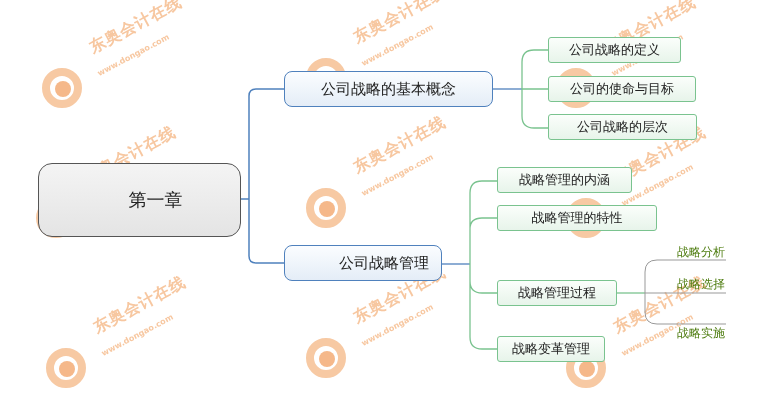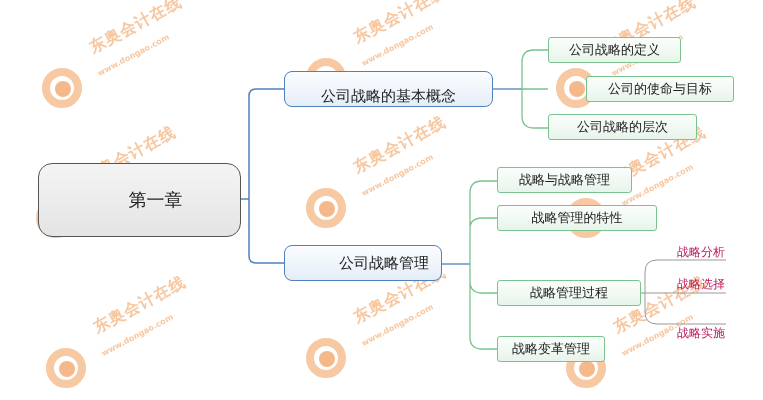--- a/index.html
+++ b/index.html
@@ -7,21 +7,21 @@
   .wm{position:absolute;width:160px;height:110px;pointer-events:none;}
   .wm .ring{position:absolute;left:6px;top:58px;width:40px;height:40px;border-radius:50%;border:8px solid #f7c9a3;box-sizing:border-box;}
   .wm .dot{position:absolute;left:19px;top:71px;width:16px;height:16px;border-radius:50%;background:#f5b88a;}
   .wm .t1{position:absolute;left:50px;top:30px;transform:rotate(-28deg);transform-origin:left top;color:#f7c7a0;font-weight:bold;font-size:16px;white-space:nowrap;letter-spacing:1px;}
   .wm .t2{position:absolute;left:60px;top:60px;transform:rotate(-28deg);transform-origin:left top;color:#f7c7a0;font-weight:bold;font-size:8px;white-space:nowrap;}
   svg.lines{position:absolute;left:0;top:0;}
   .node{position:absolute;box-sizing:border-box;display:flex;align-items:center;justify-content:center;text-align:center;color:#222;white-space:nowrap;}
   .root{left:38px;top:163px;width:203px;height:74px;border:1.5px solid #555;border-radius:14px;background:linear-gradient(#f4f4f4,#e4e4e4);font-size:18px;line-height:24px;flex-direction:column;padding-left:32px;}
   .l1{height:36px;border:1.5px solid #4f81bd;border-radius:8px;background:linear-gradient(#fbfdff,#e4edf7);font-size:15px;}
   .l2{height:26px;border:1.3px solid #7ac38f;border-radius:3px;background:linear-gradient(#fbfefb,#e7f4ea);font-size:13px;}
-  .leaf{position:absolute;font-size:12px;color:#be185d;text-align:right;white-space:nowrap;}
+  .leaf{position:absolute;font-size:12px;color:#4d7c0f;text-align:right;white-space:nowrap;}
 </style>
 </head>
 <body>
 
 <div class="wm" style="left:36px;top:10px;">
     <div class="ring"></div>
     <div class="dot"></div>
     <div class="t1">东奥会计在线</div>
     <div class="t2">www.dongao.com</div>
   </div>
@@ -85,44 +85,44 @@
   <path d="M470 264 V193 Q470 181 482 181 H497 M470 264 V229 Q470 218 482 218 H497 M470 264 V281 Q470 293 482 293 H497 M470 264 V337 Q470 349 482 349 H497" fill="none" stroke="#7ac38f" stroke-width="1.3"></path>
 
   <path d="M617 293 H645" fill="none" stroke="#7ac38f" stroke-width="1.3"></path>
   <path d="M645 293 V272 Q645 260 657 260 H726 M645 293 H726 M645 293 V312 Q645 324 657 324 H726" fill="none" stroke="#999" stroke-width="1"></path>
 </svg>
 
 <div class="node root">
   <span>第一章</span>
 </div>
 
-<div class="node l1" style="left:284px;top:71px;width:209px;align-items:flex-end;">
+<div class="node l1" style="left:284px;top:71px;width:209px;">
   <span>公司战略的基本概念</span>
 </div>
 <div class="node l1" style="left:284px;top:245px;width:158px;padding-left:42px;">
   <span>公司战略管理</span>
 </div>
 
 <div class="node l2" style="left:548px;top:37px;width:133px;">
     <span>公司战略的定义</span>
   </div>
-<div class="node l2" style="left:548px;top:76px;width:148px;margin-left:38px;">
+<div class="node l2" style="left:548px;top:76px;width:148px;">
     <span>公司的使命与目标</span>
   </div>
 <div class="node l2" style="left:548px;top:114px;width:149px;">
     <span>公司战略的层次</span>
   </div>
 
 <div class="node l2" style="left:497px;top:167px;width:135px;">
-    <span>战略与战略管理</span>
+    <span>战略管理的内涵</span>
   </div>
 <div class="node l2" style="left:497px;top:205px;width:160px;">
     <span>战略管理的特性</span>
   </div>
-<div class="node l2" style="left:497px;top:280px;width:144px;">
+<div class="node l2" style="left:497px;top:280px;width:120px;">
     <span>战略管理过程</span>
   </div>
 <div class="node l2" style="left:497px;top:336px;width:108px;">
     <span>战略变革管理</span>
   </div>
 
 <div class="leaf" style="left:670px;top:244px;width:55px;">战略分析</div>
 <div class="leaf" style="left:670px;top:276px;width:55px;">战略选择</div>
 <div class="leaf" style="left:670px;top:325px;width:55px;">战略实施</div>
 

